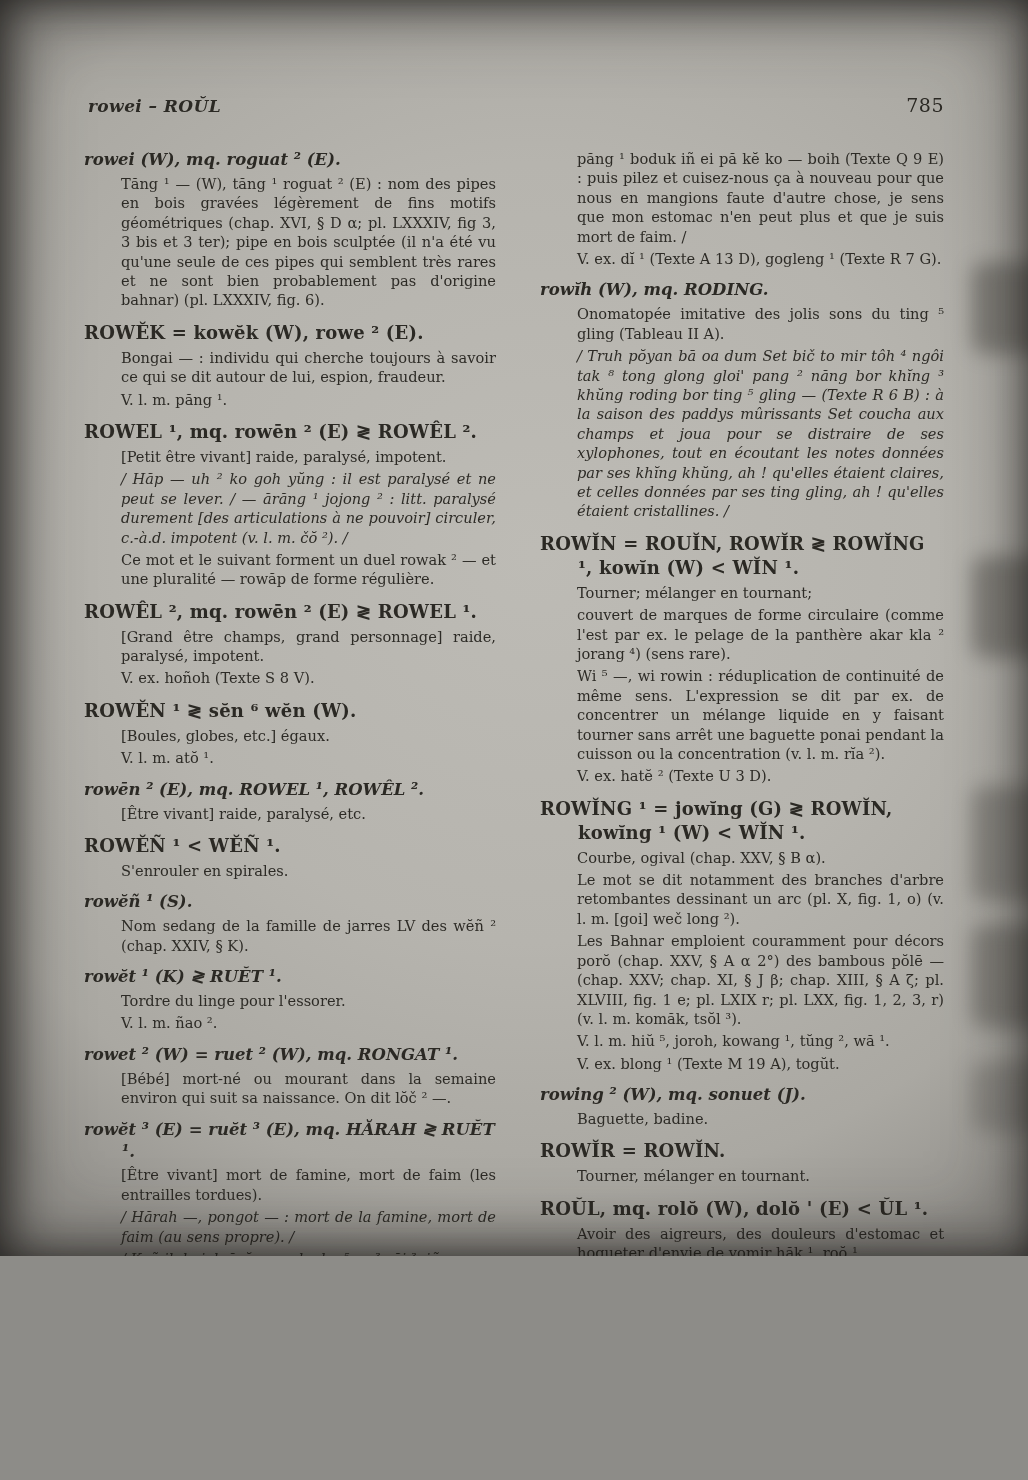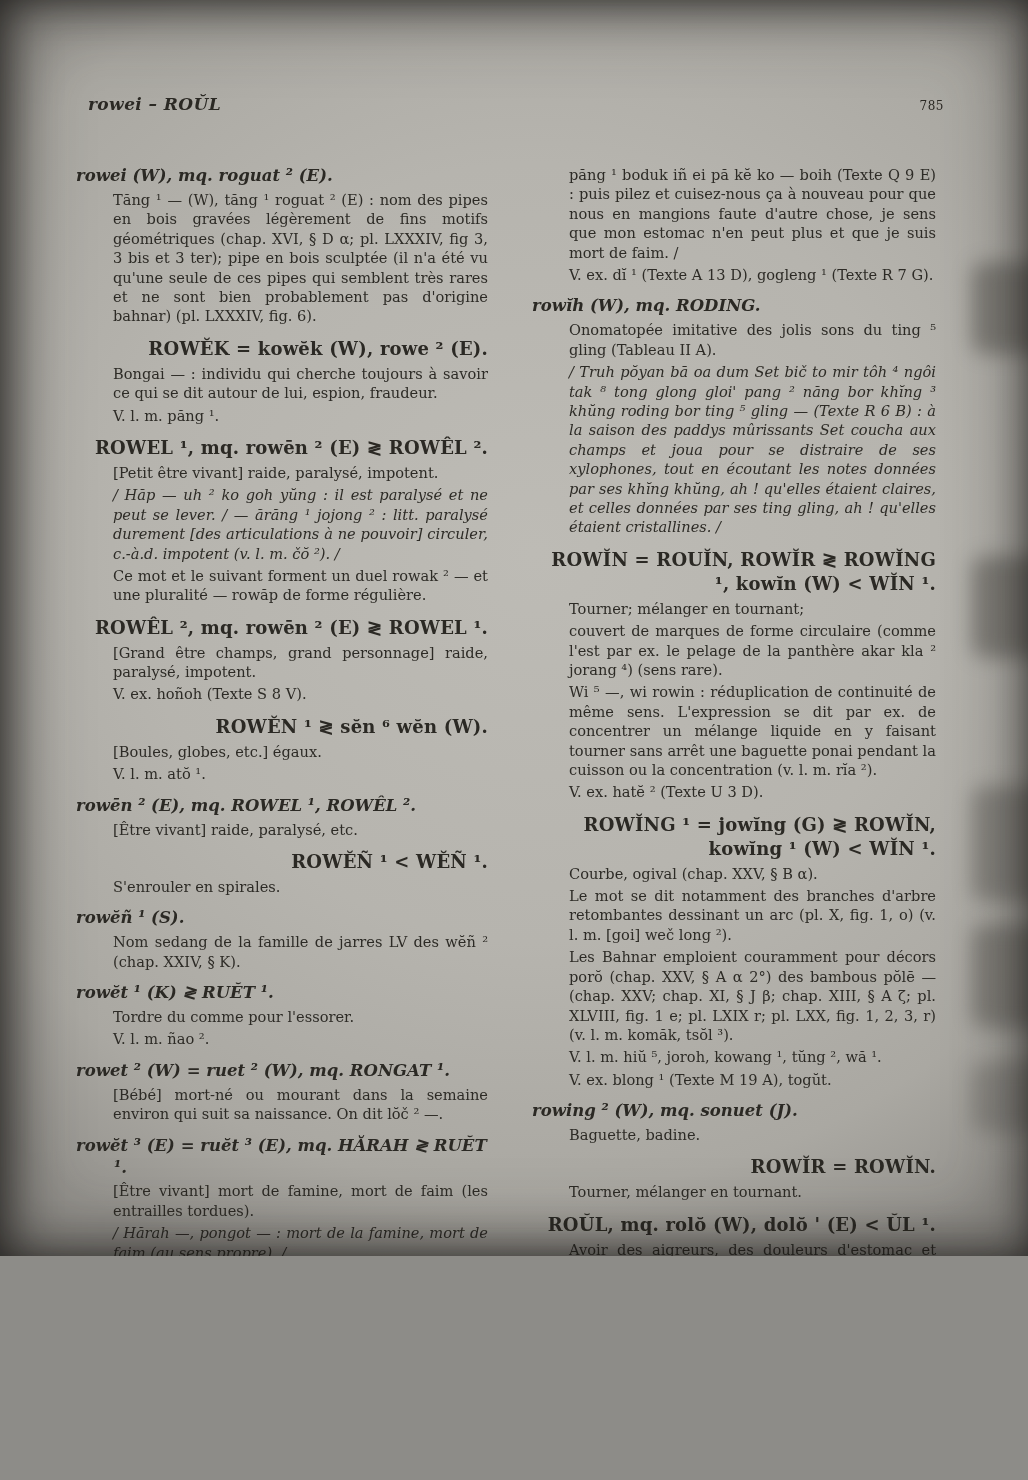--- a/index.html
+++ b/index.html
@@ -32,33 +32,33 @@
   .s1 { top:262px; height:92px; }
   .s2 { top:556px; height:102px; }
   .s3 { top:786px; height:116px; opacity:0.42; }
   .s4 { top:924px; height:104px; opacity:0.46; }
   .s5 { top:1062px; height:70px; opacity:0.3; }
   .page-header {
     position:absolute; top:94px; left:88px; right:84px; z-index:2;
     display:flex; justify-content:space-between; align-items:baseline;
   }
   .running-head { font-style:italic; font-weight:700; font-size:17px; letter-spacing:0.4px; }
-  .page-number { font-size:12px; letter-spacing:0.5px; }
+  .page-number { font-size:19px; letter-spacing:0.5px; }
   .columns {
-    position:absolute; top:149px; left:76px; z-index:2;
-    display:flex; gap:44px;margin-top:16px;
+    position:absolute; top:149px; left:84px; z-index:2;
+    display:flex; gap:44px;
   }
   .col { width:412px; }
   .col.right { width:404px; }
   .entry { margin-bottom:11px; }
   .head {
     font-weight:700; padding-left:38px; text-indent:-38px;
     margin-bottom:3px; line-height:1.33;
   }
-  .head-caps { font-size:18px; letter-spacing:0.2px;text-align:right; }
+  .head-caps { font-size:18px; letter-spacing:0.2px; }
   .head-lower { font-size:16.5px; font-style:italic; }
   .body {
     font-size:14.6px; line-height:1.33; text-align:justify;
     margin:0 0 3px 37px; color:#2d2b26; hyphens:auto;
   }
   .body.i { font-style:italic; }
   .footer-number { position:absolute; top:1340px; left:834px; z-index:2; font-size:16px; }
 </style>
 </head>
 <body>
@@ -104,21 +104,21 @@
         <div class="entry">
           <div class="head head-caps">ROWĔÑ ¹ &lt; WĔÑ ¹.</div>
           <p class="body">S'enrouler en spirales.</p>
         </div>
         <div class="entry">
           <div class="head head-lower">rowĕñ ¹ (S).</div>
           <p class="body">Nom sedang de la famille de jarres LV des wĕñ ² (chap. XXIV, § K).</p>
         </div>
         <div class="entry">
           <div class="head head-lower">rowĕt ¹ (K) ≷ RUĔT ¹.</div>
-          <p class="body">Tordre du comme pour l'essorer.</p>
+          <p class="body">Tordre du linge pour l'essorer.</p>
           <p class="body">V. l. m. ñao ².</p>
         </div>
         <div class="entry">
           <div class="head head-lower">rowet ² (W) = ruet ² (W), mq. RONGAT ¹.</div>
           <p class="body">[Bébé] mort-né ou mourant dans la semaine environ qui suit sa naissance. On dit lŏč ² —.</p>
         </div>
         <div class="entry">
           <div class="head head-lower">rowĕt ³ (E) = ruĕt ³ (E), mq. HĂRAH ≷ RUĔT ¹.</div>
           <p class="body">[Être vivant] mort de famine, mort de faim (les entrailles tordues).</p>
           <p class="body i">/ Hărah —, pongot — : mort de la famine, mort de faim (au sens propre). /</p>

